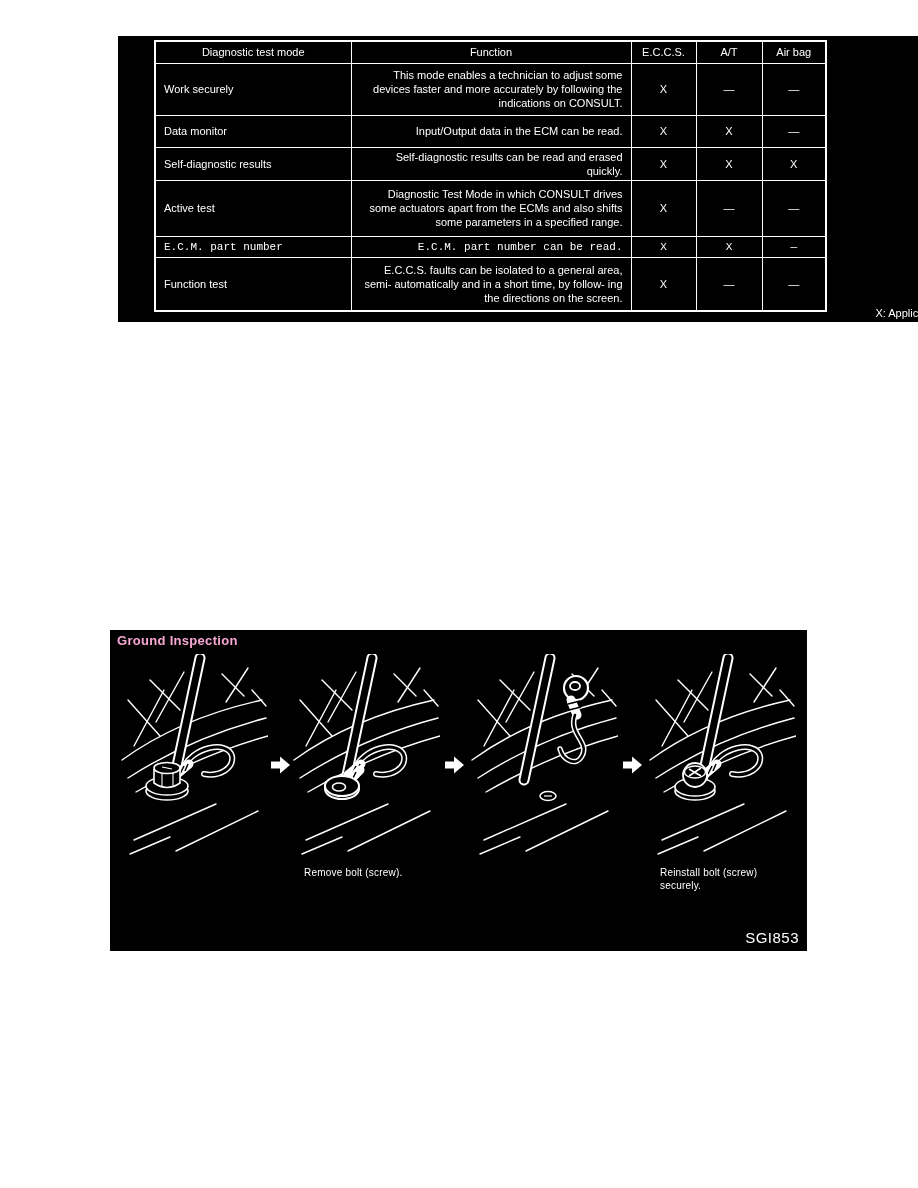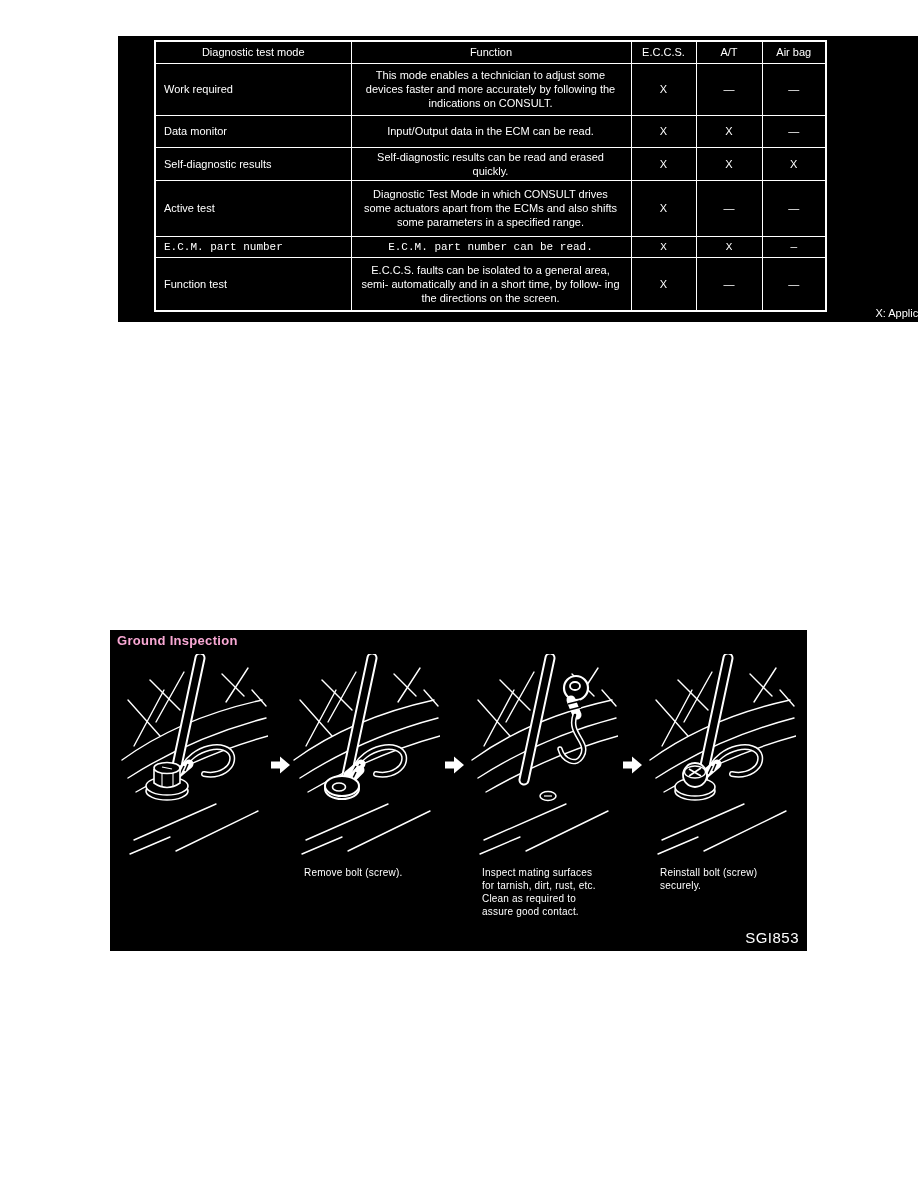--- a/index.html
+++ b/index.html
@@ -29,21 +29,21 @@
   .fig-table table { border:2px solid #ffffff; }
   .fig-table thead tr { height:22px; }
   .fig-table tbody tr:nth-child(1) { height:52px; }
   .fig-table tbody tr:nth-child(2) { height:32px; }
   .fig-table tbody tr:nth-child(3) { height:22px; }
   .fig-table tbody tr:nth-child(4) { height:56px; }
   .fig-table tbody tr:nth-child(5) { height:21px;font-family:Liberation Mono, monospace; }
   .fig-table tbody tr:nth-child(6) { height:54px; }
   .fig-table th { text-align:center; padding:2px 4px; }
   td.c-mode { text-align:left; padding:2px 6px 2px 8px; }
-  td.c-func { text-align:center; padding:2px 8px 2px 7px; }
+  td.c-func { text-align:right; padding:2px 8px 2px 7px; }
   td.c-x    { text-align:center; padding:2px 2px; }
   .footnote {
     position:absolute; right:8px; bottom:3px;
     font-size:11px; color:#ffffff;
   }
 
   
   .fig-ground { left:110px; top:630px; width:697px; height:321px; }
   .gi-title {
     position:absolute; left:7px; top:3px;
@@ -149,21 +149,21 @@
         <tr>
           <th>Diagnostic test mode</th>
           <th>Function</th>
           <th>E.C.C.S.</th>
           <th>A/T</th>
           <th>Air bag</th>
         </tr>
       </thead>
       <tbody>
         <tr>
-          <td class="c-mode">Work required</td>
+          <td class="c-mode">Work securely</td>
           <td class="c-func">This mode enables a technician to adjust some devices faster and more accurately by following the indications on CONSULT.</td>
           <td class="c-x">X</td>
           <td class="c-x">—</td>
           <td class="c-x">—</td>
         </tr>
         <tr>
           <td class="c-mode">Data monitor</td>
           <td class="c-func">Input/Output data in the ECM can be read.</td>
           <td class="c-x">X</td>
           <td class="c-x">X</td>
@@ -233,24 +233,20 @@
       <svg viewBox="0 0 20 18" width="20" height="18">
           <use href="#gi-arrow"></use>
         </svg>
     </div>
 
     <div class="gi-step" style="left:358px">
       <svg class="panel" viewBox="0 0 150 208">
         <use href="#gi-bg"></use>
           <use href="#gi-lifted"></use>
       </svg>
-      <div class="gi-caption">Inspect mating surfaces
-for tarnish, dirt, rust, etc.
-Clean as required to
-assure good contact.</div>
     </div>
 
     <div class="flow-arrow" style="left:513px">
       <svg viewBox="0 0 20 18" width="20" height="18">
           <use href="#gi-arrow"></use>
         </svg>
     </div>
 
     <div class="gi-step" style="left:536px">
       <svg class="panel" viewBox="0 0 150 208">

